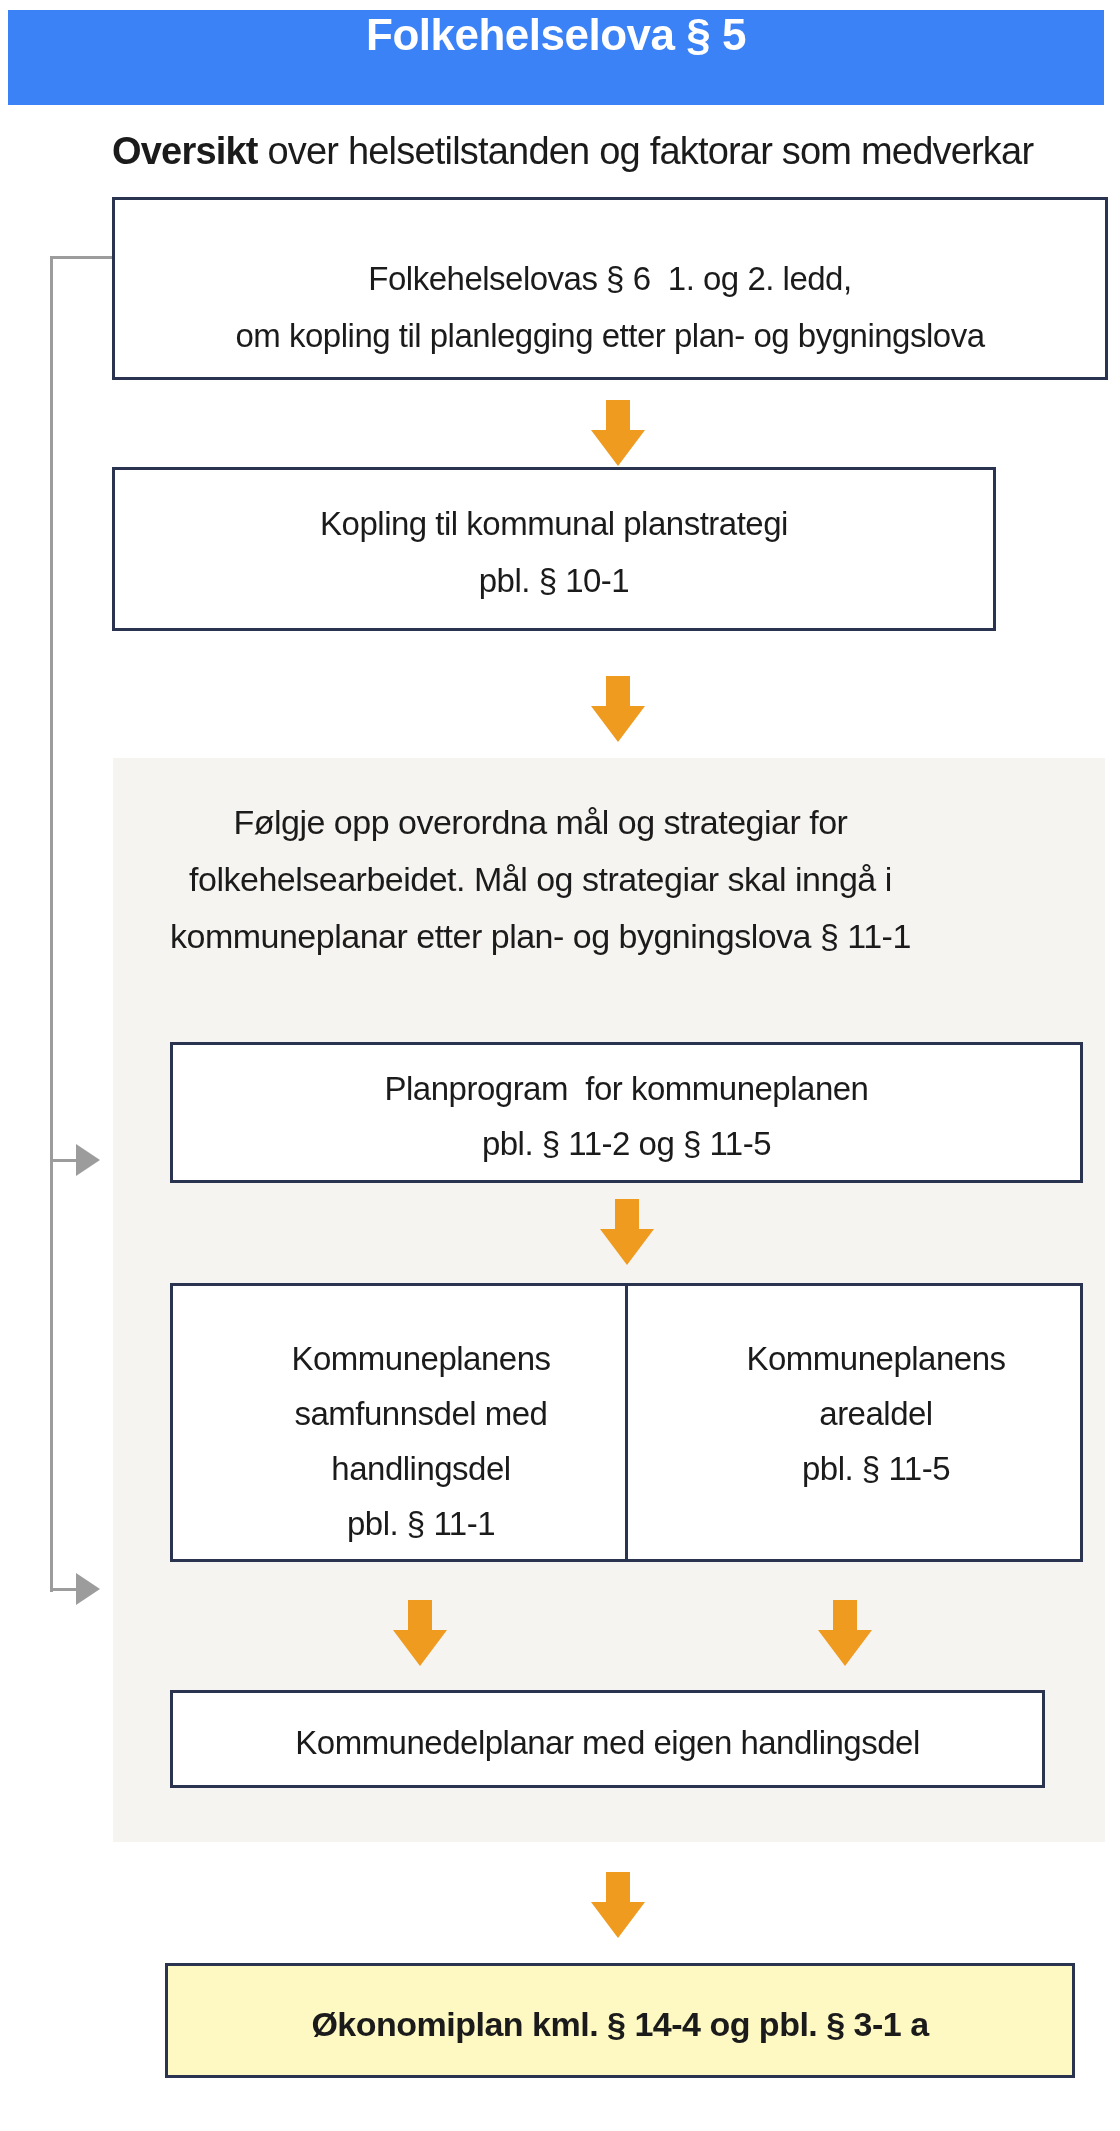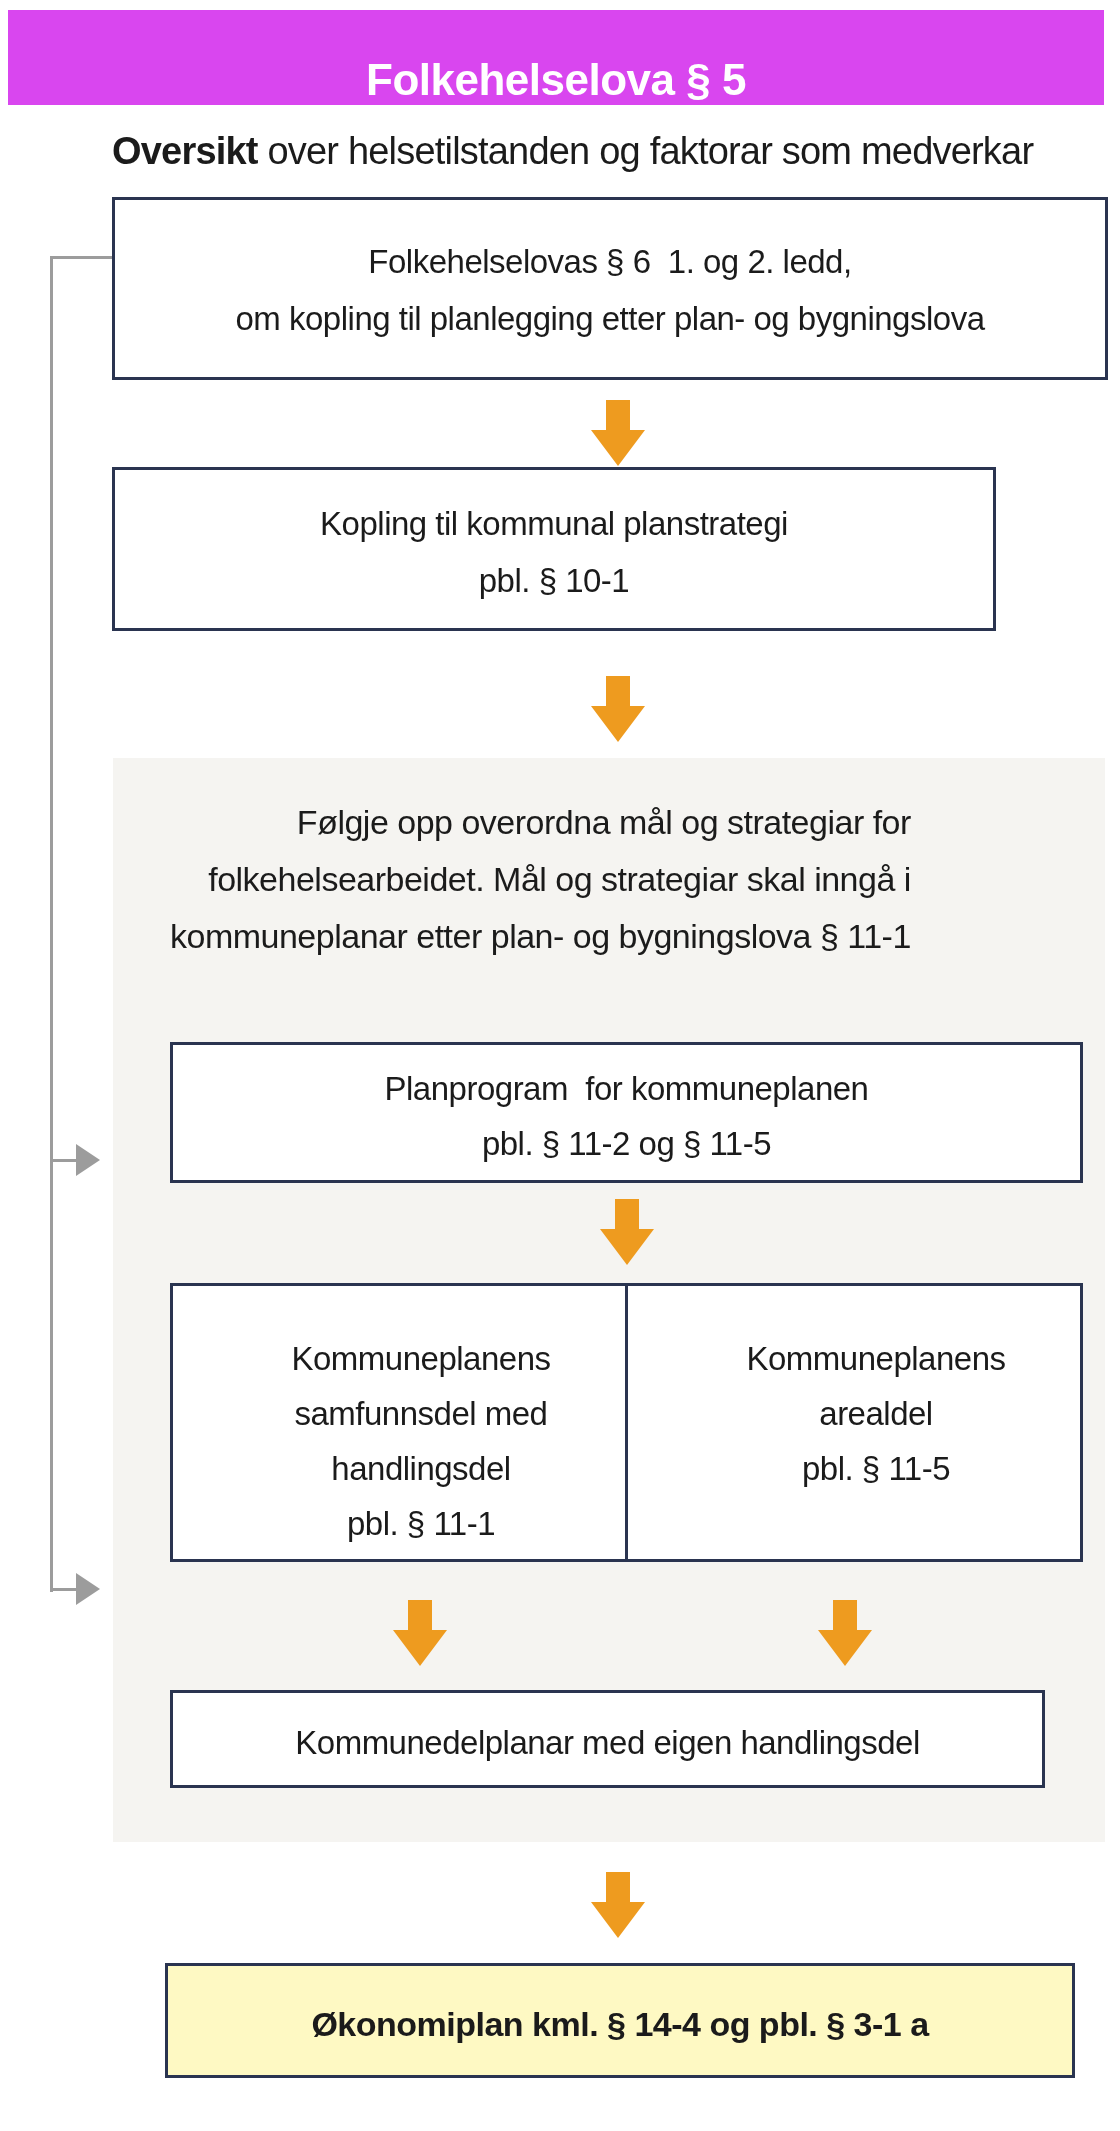--- a/index.html
+++ b/index.html
@@ -4,37 +4,37 @@
 <style>
   html,body{margin:0;padding:0;background:#ffffff;}
   .canvas{
     position:relative;width:1120px;height:2131px;background:#ffffff;
     font-family:"Liberation Sans", sans-serif;color:#1b1b1b;overflow:hidden;
   }
   .line{white-space:pre-wrap;margin-top:7px;}
   
   .header{
     position:absolute;left:8px;top:10px;width:1096px;height:95px;
-    background:#d946ef;display:flex;align-items:flex-end;justify-content:center;
+    background:#3b82f6;display:flex;align-items:flex-start;justify-content:center;
   }
   .header .title{color:#ffffff;font-size:44px;font-weight:bold;letter-spacing:-0.5px;}
   
   .subtitle{position:absolute;left:112px;top:130px;font-size:38px;letter-spacing:-0.8px;}
   .subtitle .b{font-weight:bold;}
   
   .nbox{
     position:absolute;background:#ffffff;border:3px solid #2a3450;box-sizing:border-box;
     display:flex;flex-direction:column;align-items:center;justify-content:center;
     text-align:center;font-size:33px;line-height:50px;letter-spacing:-0.5px;
   }
-  .box-folkehelselovas{left:112px;top:197px;width:996px;height:183px;justify-content:flex-start;padding-top:30px;}
+  .box-folkehelselovas{left:112px;top:197px;width:996px;height:183px;justify-content:center;padding-top:30px;}
   .box-planstrategi{left:112px;top:467px;width:884px;height:164px;}
   
   .panel{position:absolute;left:113px;top:758px;width:992px;height:1084px;background:#f5f4f1;}
-  .panel-note{position:absolute;left:57px;top:32px;font-size:34px;line-height:50px;letter-spacing:-0.5px;text-align:right;}
+  .panel-note{position:absolute;left:57px;top:32px;font-size:34px;line-height:50px;letter-spacing:-0.5px;text-align:center;}
   .box-planprogram{left:57px;top:284px;width:913px;height:141px;line-height:48px;}
   .dbox{
     position:absolute;left:57px;top:525px;width:913px;height:279px;background:#ffffff;
     border:3px solid #2a3450;box-sizing:border-box;display:flex;flex-direction:row;
     font-size:33px;line-height:48px;letter-spacing:-0.5px;text-align:center;
   }
   .dcell{flex:1;display:flex;flex-direction:column;align-items:center;padding-top:42px;box-sizing:border-box;padding-left:44px;}
   .dcell.right{border-left:3px solid #2a3450;}
   .box-kommunedelplanar{left:57px;top:932px;width:875px;height:98px;}
   

